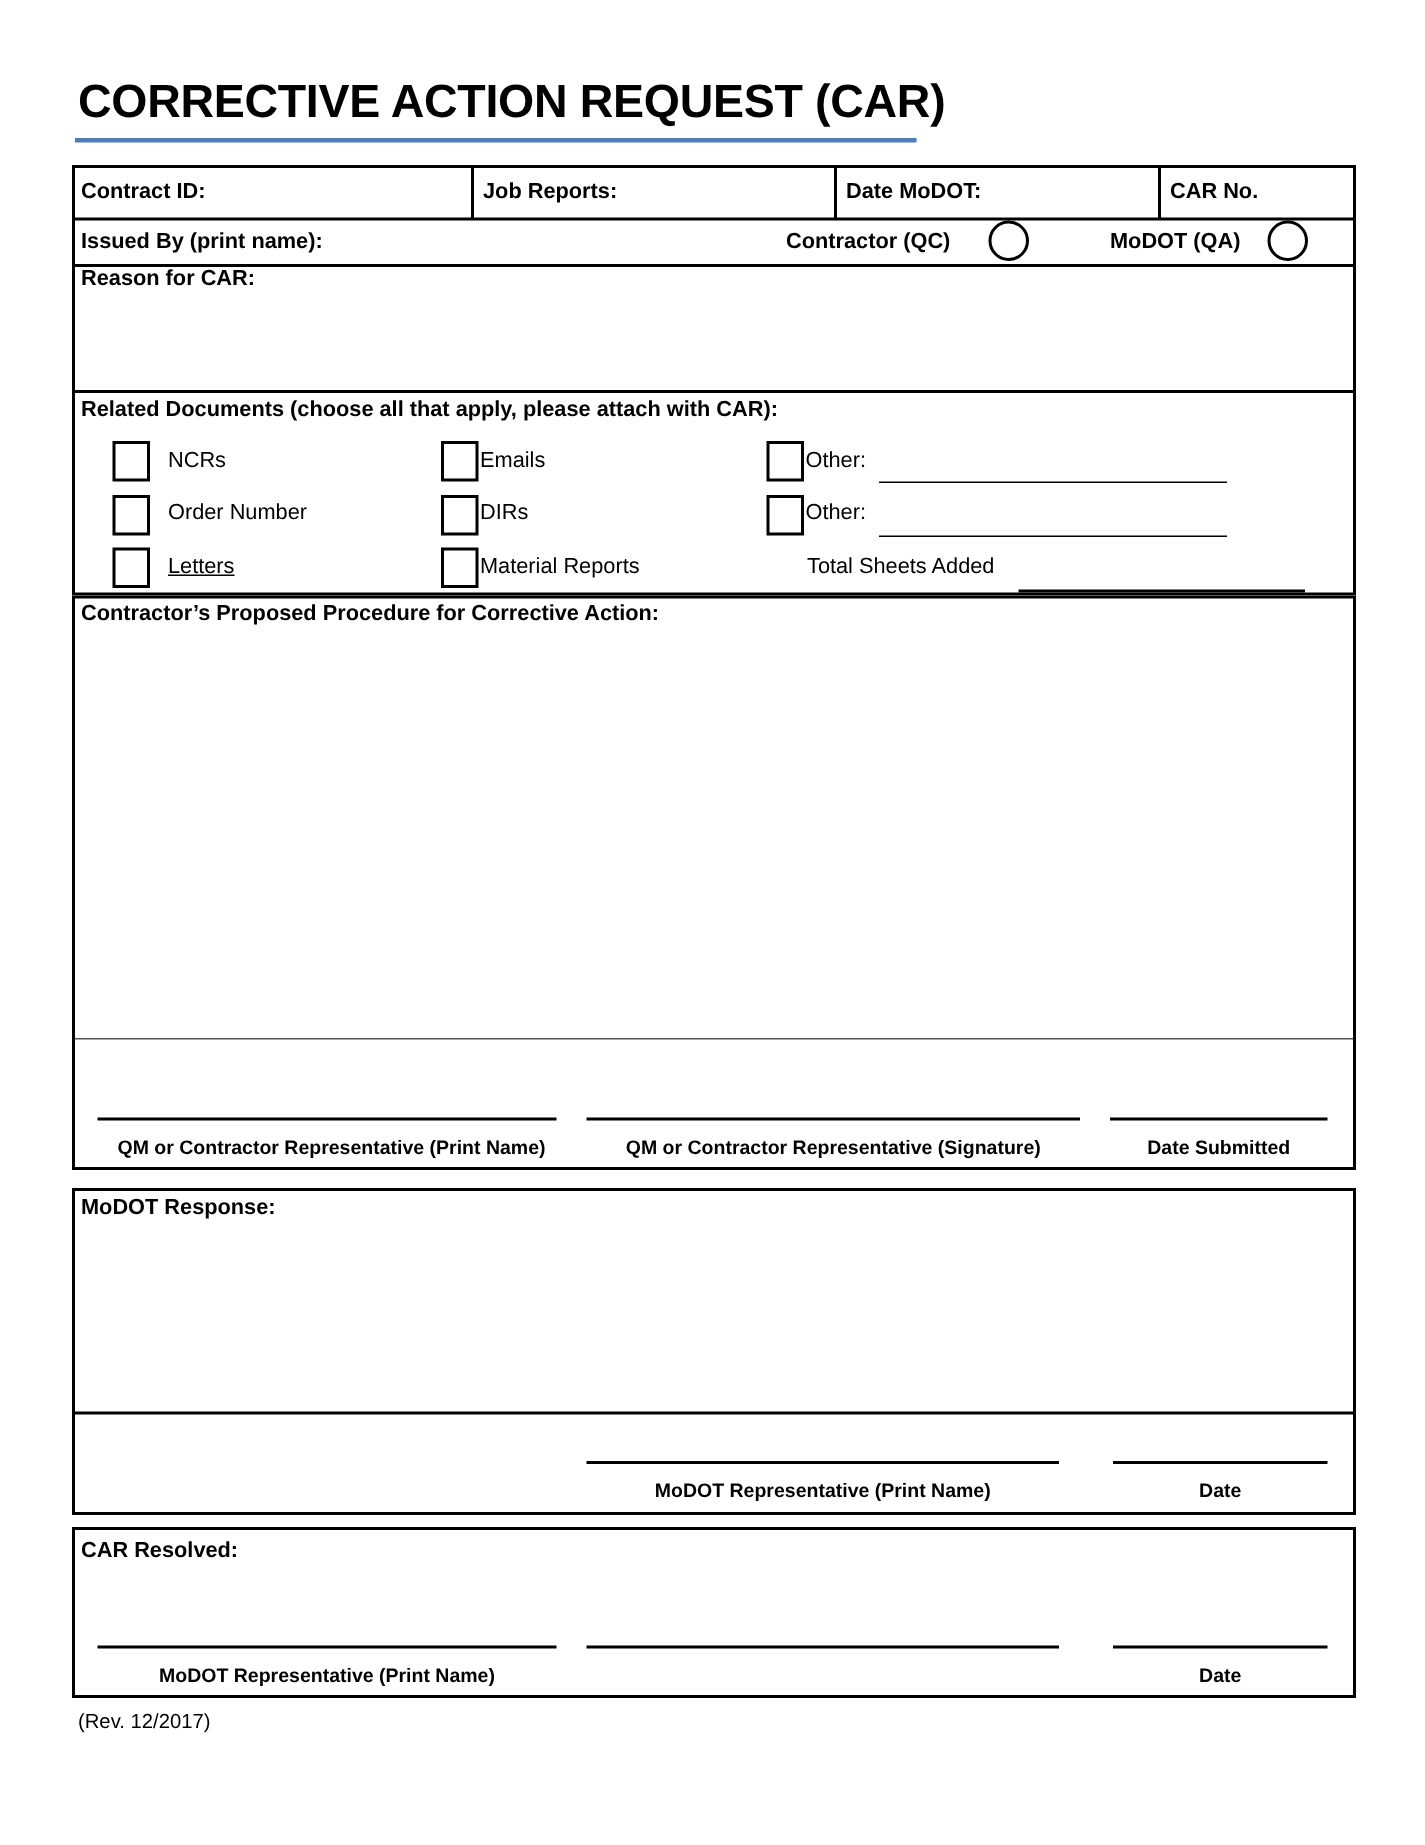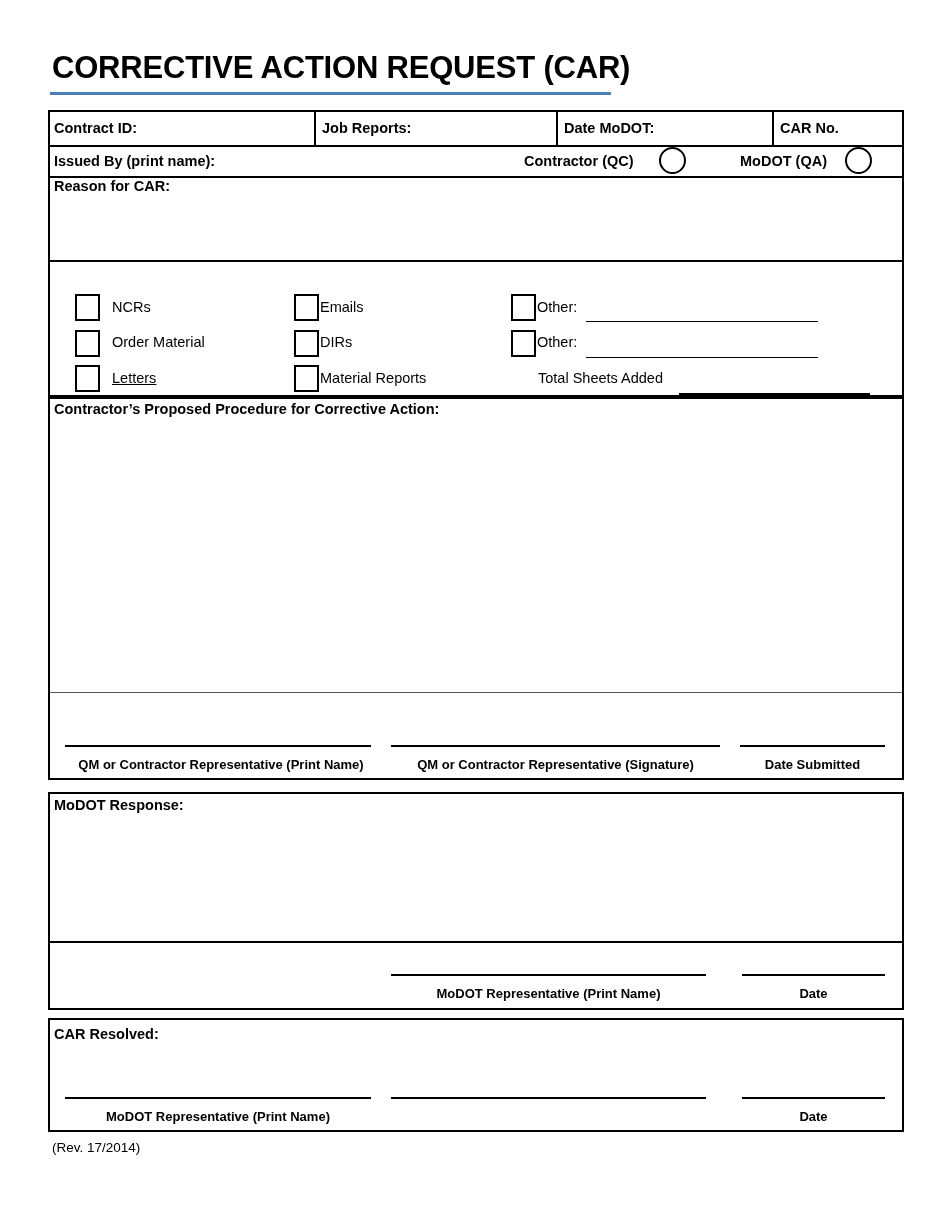--- a/index.html
+++ b/index.html
@@ -150,26 +150,27 @@
   <div class="lbl" style="left:524px; top:153px;">Contractor (QC)</div>
   <div class="circle" style="left:659px; top:147px;"></div>
 
   <div class="lbl" style="left:740px; top:153px;">MoDOT (QA)</div>
   <div class="circle" style="left:845px; top:147px;"></div>
 
   <div class="lbl" style="left:54px; top:178px;">Reason for CAR:</div>
   <div style="position:absolute;left:52px;top:200px;width:846px;height:58px;"></div>
   <div class="hline" style="left:48px; top:260px; width:856px;"></div>
 
+  <div class="lbl" style="left:54px; top:265px;">Related Documents (choose all that apply, please attach with CAR):</div>
 
   <div class="cbox" style="left:75px; top:294px;"></div>
   <div class="lbl-reg" style="left:112px; top:299px;">NCRs</div>
 
   <div class="cbox" style="left:75px; top:330px;"></div>
-  <div class="lbl-reg" style="left:112px; top:334px;">Order Material</div>
+  <div class="lbl-reg" style="left:112px; top:334px;">Order Number</div>
 
   <div class="cbox" style="left:75px; top:365px;"></div>
   <div class="lbl-reg" style="left:112px; top:370px;text-decoration:underline;">Letters</div>
 
   <div class="cbox" style="left:294px; top:294px;"></div>
   <div class="lbl-reg" style="left:320px; top:299px;">Emails</div>
 
   <div class="cbox" style="left:294px; top:330px;"></div>
   <div class="lbl-reg" style="left:320px; top:334px;">DIRs</div>
 
@@ -225,15 +226,15 @@
   <div style="position:absolute;left:52px;top:1048px;width:846px;height:42px;"></div>
 
   <div class="sig-line" style="left:65px; top:1097px; width:306px;"></div>
   <div class="sig-cap" style="left:65px; top:1109px; width:306px;">MoDOT Representative (Print Name)</div>
 
   <div class="sig-line" style="left:391px; top:1097px; width:315px;"></div>
 
   <div class="sig-line" style="left:742px; top:1097px; width:143px;"></div>
   <div class="sig-cap" style="left:742px; top:1109px; width:143px;">Date</div>
 
-  <div class="footer">(Rev. 17/2014)</div>
+  <div class="footer">(Rev. 12/2017)</div>
 
 </div>
 
 </body></html>

